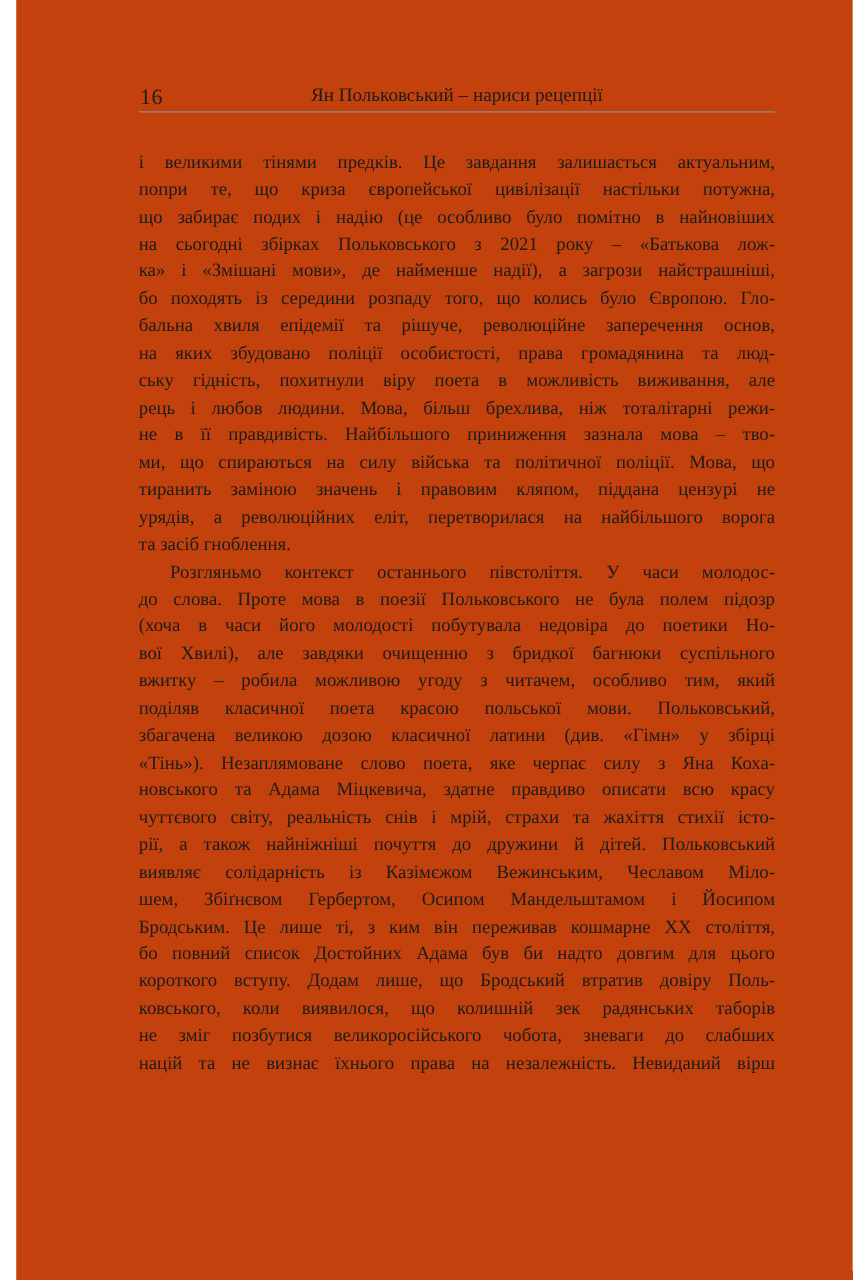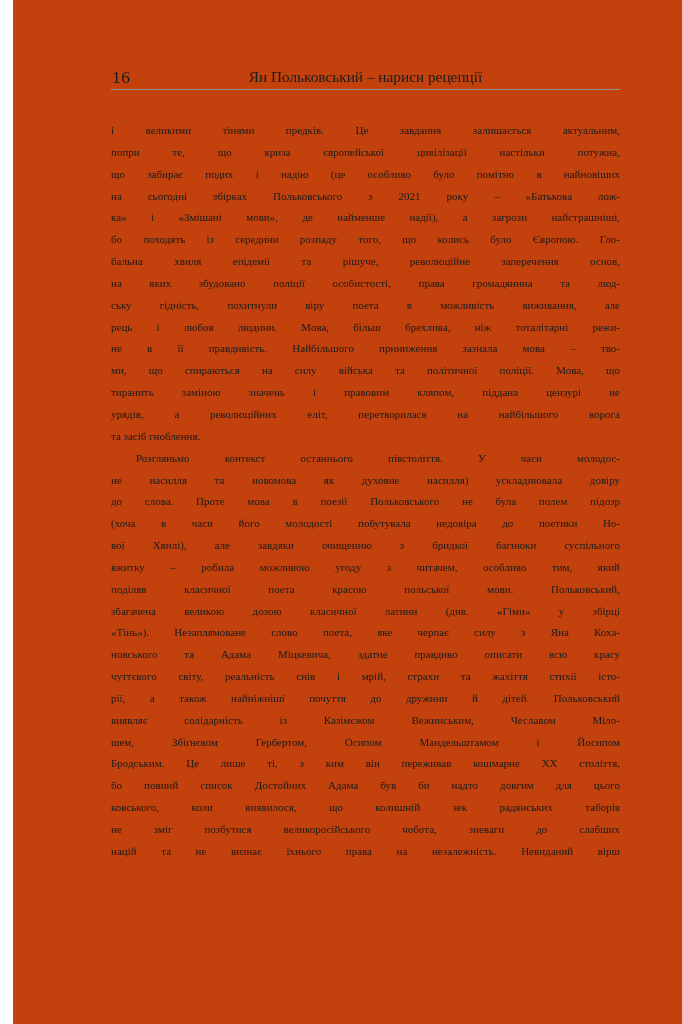--- a/index.html
+++ b/index.html
@@ -42,21 +42,21 @@
     font-size: 15.3px;
     line-height: 20px;
   }
   .rule {
     margin-top: 2px;
     height: 1px;
     background: #8f8f8f;
   }
   .body-text {
     margin-top: 30px;
-    font-size: 11px;
+    font-size: 15px;
   }
   .paragraph {
     margin: 0;
   }
   .line {
     line-height: 21.85px;
     text-align: justify;
     text-align-last: justify;
     white-space: normal;
   }
@@ -90,34 +90,34 @@
           <div class="line">ську гідність, похитнули віру поета в можливість виживання, але</div>
           <div class="line">рець і любов людини. Мова, більш брехлива, ніж тоталітарні режи-</div>
           <div class="line">не в її правдивість. Найбільшого приниження зазнала мова – тво-</div>
           <div class="line">ми, що спираються на силу війська та політичної поліції. Мова, що</div>
           <div class="line">тиранить заміною значень і правовим кляпом, піддана цензурі не</div>
           <div class="line">урядів, а революційних еліт, перетворилася на найбільшого ворога</div>
           <div class="line last-free">та засіб гноблення.</div>
         </div>
         <div class="paragraph">
           <div class="line indent">Розгляньмо контекст останнього півстоліття. У часи молодос-</div>
-          <div class="line">не насилля та новомова як духовне насилля) ускладнювала довіру</div>
           <div class="line">до слова. Проте мова в поезії Польковського не була полем підозр</div>
           <div class="line">(хоча в часи його молодості побутувала недовіра до поетики Но-</div>
           <div class="line">вої Хвилі), але завдяки очищенню з бридкої багнюки суспільного</div>
           <div class="line">вжитку – робила можливою угоду з читачем, особливо тим, який</div>
           <div class="line">поділяв класичної поета красою польської мови. Польковський,</div>
           <div class="line">збагачена великою дозою класичної латини (див. «Гімн» у збірці</div>
           <div class="line">«Тінь»). Незаплямоване слово поета, яке черпає силу з Яна Коха-</div>
           <div class="line">новського та Адама Міцкевича, здатне правдиво описати всю красу</div>
           <div class="line">чуттєвого світу, реальність снів і мрій, страхи та жахіття стихії істо-</div>
           <div class="line">рії, а також найніжніші почуття до дружини й дітей. Польковський</div>
           <div class="line">виявляє солідарність із Казімєжом Вежинським, Чеславом Міло-</div>
           <div class="line">шем, Збіґнєвом Гербертом, Осипом Мандельштамом і Йосипом</div>
           <div class="line">Бродським. Це лише ті, з ким він переживав кошмарне XX століття,</div>
           <div class="line">бо повний список Достойних Адама був би надто довгим для цього</div>
+          <div class="line">короткого вступу. Додам лише, що Бродський втратив довіру Поль-</div>
           <div class="line">ковського, коли виявилося, що колишній зек радянських таборів</div>
           <div class="line">не зміг позбутися великоросійського чобота, зневаги до слабших</div>
           <div class="line">націй та не визнає їхнього права на незалежність. Невиданий вірш</div>
         </div>
       </main>
   </div>
 </div>
 
 </body></html>

